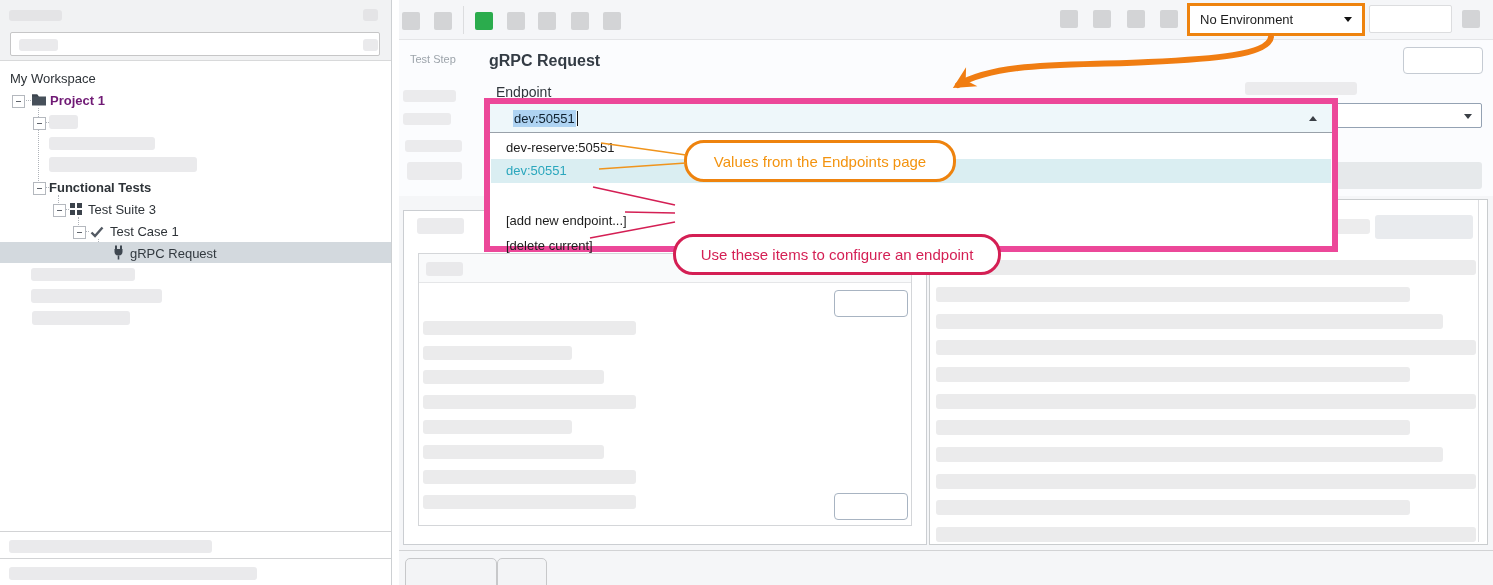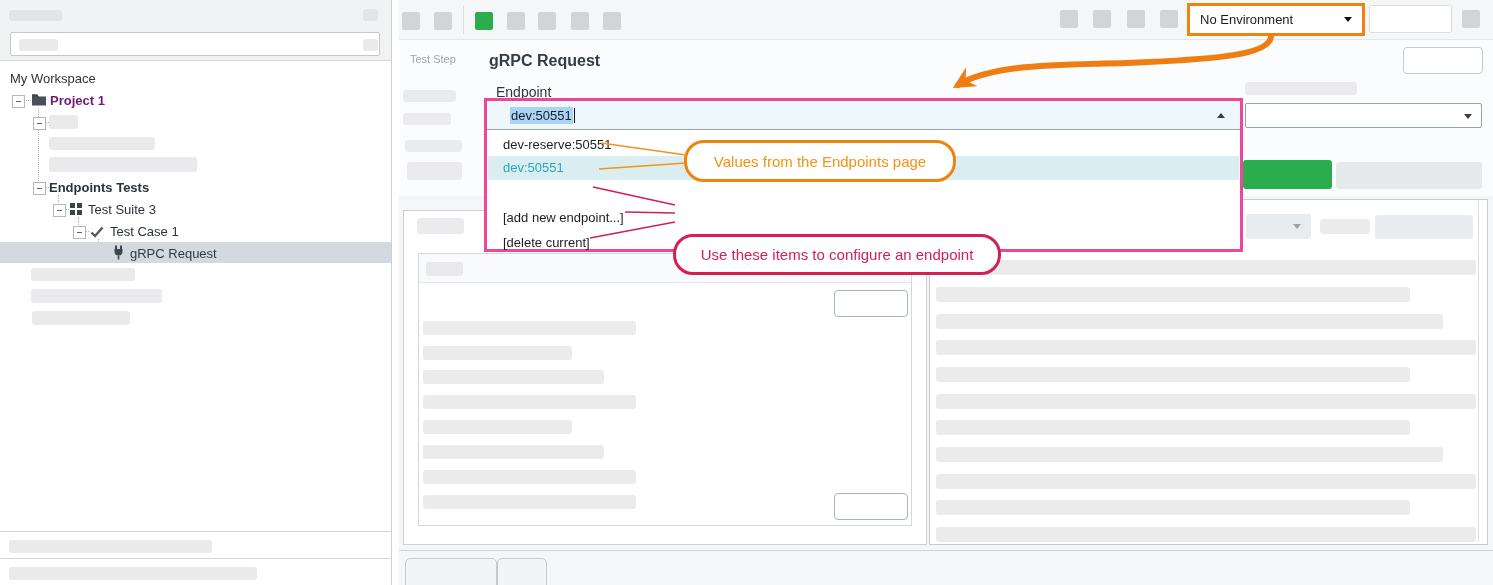--- a/index.html
+++ b/index.html
@@ -30,21 +30,21 @@
   .whitebtn{position:absolute;background:#fff;border:1px solid #a8b4c2;border-radius:4px;}
   .caret-down{width:0;height:0;border-left:4px solid transparent;border-right:4px solid transparent;
               border-top:5px solid #3a3f45;}
   .caret-up{width:0;height:0;border-left:4px solid transparent;border-right:4px solid transparent;
             border-bottom:5px solid #3a3f45;}
   
   #env-box{left:1187px;top:3px;width:178px;height:33px;border:3px solid #ee830e;background:#fff;
            display:flex;align-items:center;justify-content:space-between;padding:0 10px;}
   #env-box span{font-size:13px;color:#1c1c1c;}
   
-  #endpoint-dd{left:484px;top:98px;width:759px;height:154px;border:3px solid #ec4899;background:#fff;z-index:10;}
+  #endpoint-dd{left:484px;top:98px;width:854px;height:154px;border:6px solid #ec4899;background:#fff;z-index:10;}
   #combo-row{position:absolute;left:0;right:0;top:0;height:28px;background:#eef7fa;
              border-bottom:1px solid #99a1a9;display:flex;align-items:center;padding-left:23px;}
   #combo-row .sel{background:#aed3f2;color:#10212f;font-size:13px;padding:1px 1px;}
   #combo-row .caretbar{width:1px;height:15px;background:#111;margin-left:1px;}
   .dditem{position:absolute;left:1px;right:1px;height:22px;line-height:22px;
           padding-left:15px;font-size:13px;color:#1d1d1d;white-space:nowrap;}
   .dditem.hl{background:#daeef2;color:#2ba7bd;height:24px;line-height:24px;}
   
   .note{position:absolute;background:#fff;display:flex;align-items:center;justify-content:center;
         font-size:15px;white-space:nowrap;z-index:11;border-radius:20px;}
@@ -94,21 +94,21 @@
   <div class="treebox" style="left:33px;top:117px;">
       <i></i>
     </div>
   <div class="ph" style="left:49px;top:115px;width:29px;height:14px;"></div>
   <div class="ph" style="left:49px;top:137px;width:106px;height:13px;"></div>
   <div class="ph" style="left:49px;top:157px;width:148px;height:15px;"></div>
 
   <div class="treebox" style="left:33px;top:182px;">
       <i></i>
     </div>
-  <div class="treelabel" style="left:49px;top:180px;font-weight:bold;">Endpoints Tests</div>
+  <div class="treelabel" style="left:49px;top:180px;font-weight:bold;">Functional Tests</div>
 
   <div class="treebox" style="left:53px;top:204px;">
       <i></i>
     </div>
   <span class="gridicon" style="left:70px;top:203px;">
       <b></b>
       <b></b>
       <b></b>
       <b></b>
     </span>

